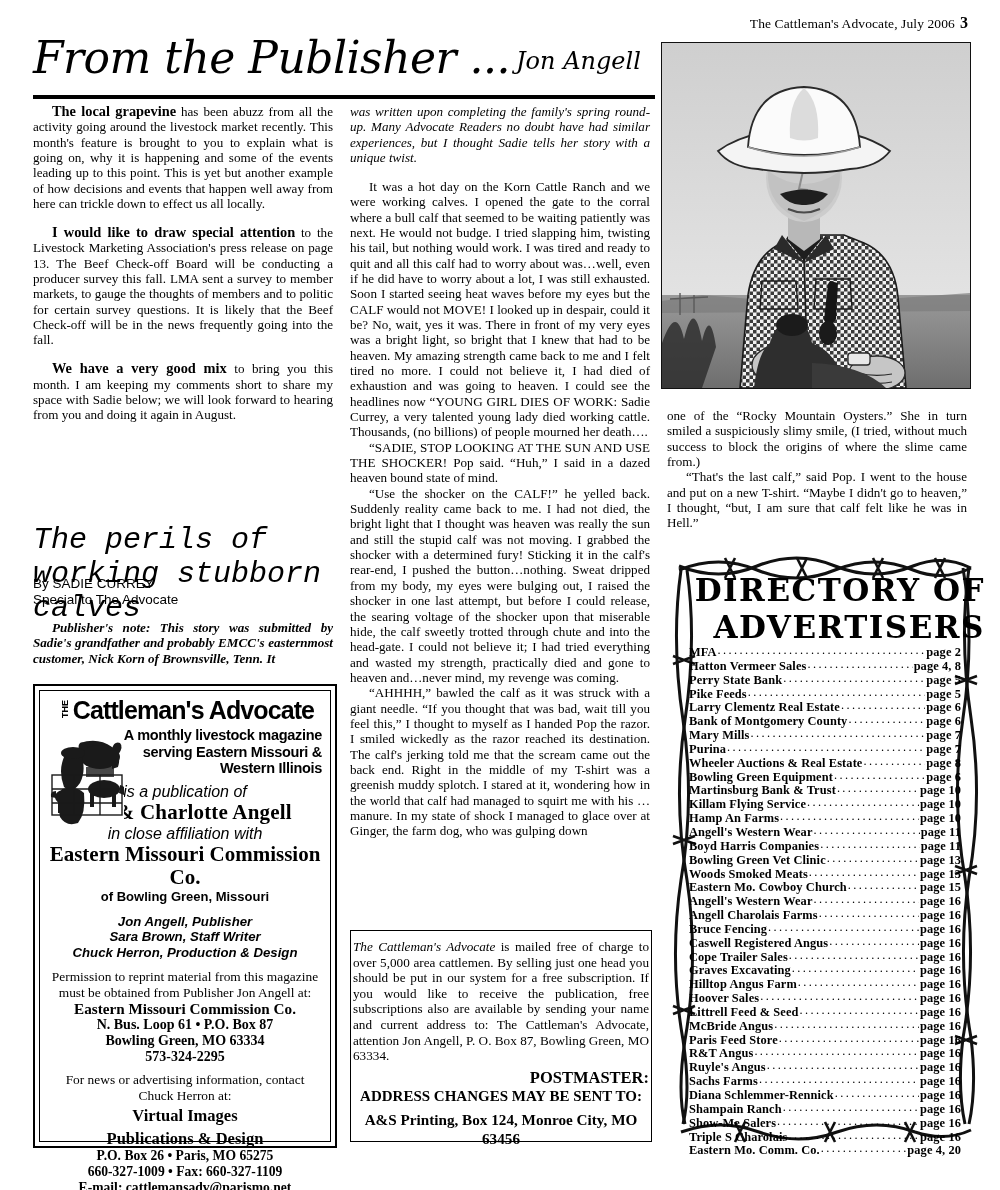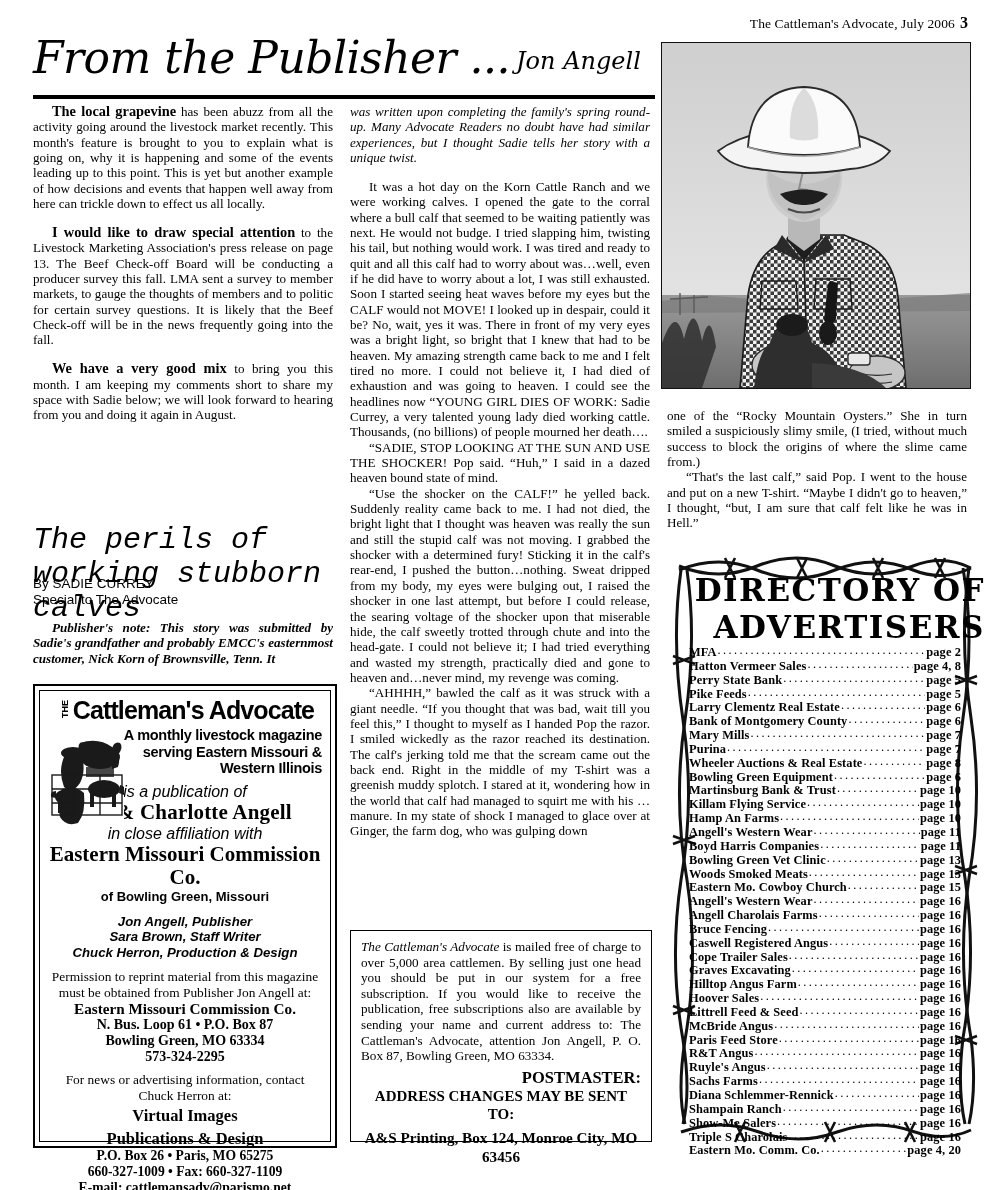--- a/index.html
+++ b/index.html
@@ -51,21 +51,21 @@
   .mb-city{font-family:"Liberation Sans",sans-serif;font-weight:bold;font-size:13px;line-height:16px;}
   .mb-staff{font-family:"Liberation Sans",sans-serif;font-weight:bold;font-style:italic;font-size:13.2px;line-height:15.5px;margin-top:9px;}
   .mb-perm{font-size:13.4px;line-height:15.5px;margin-top:9px;}
   .mb-emcc2{font-weight:bold;font-size:15.2px;line-height:17px;}
   .mb-addr{font-weight:bold;font-size:14px;line-height:16px;}
   .mb-news{font-size:13.4px;line-height:15.5px;margin-top:7px;}
   .mb-vi{font-weight:bold;font-size:16.5px;line-height:18.5px;margin-top:4px;}
   .mb-vaddr{font-weight:bold;font-size:13.6px;line-height:16px;}
 
   
-  .subbox{position:absolute;left:350px;top:930px;width:302px;height:212px;border:1.6px solid #000;box-sizing:border-box;padding:8px 10px;}
+  .subbox{position:absolute;left:350px;top:930px;width:302px;height:212px;border:1.6px solid #000;box-sizing:border-box;padding:8px 2px;}
   .subbox .t{font-size:13.2px;line-height:15.6px;text-align:justify;}
   .subbox .t i{font-style:italic;}
   .sb-pm{text-align:right;font-weight:bold;font-size:16.5px;line-height:19px;margin-top:4px;}
   .sb-ac{text-align:center;font-weight:bold;font-size:15px;line-height:18px;}
   .sb-pr{text-align:center;font-weight:bold;font-size:15.2px;line-height:19px;margin-top:5px;}
   .sb-ph{text-align:center;font-weight:bold;font-size:13.4px;line-height:18px;margin-top:4px;}
 
   
   .dirbox{position:absolute;left:665px;top:536px;width:320px;height:622px;}
   .dirbox .wire{position:absolute;inset:0;}

